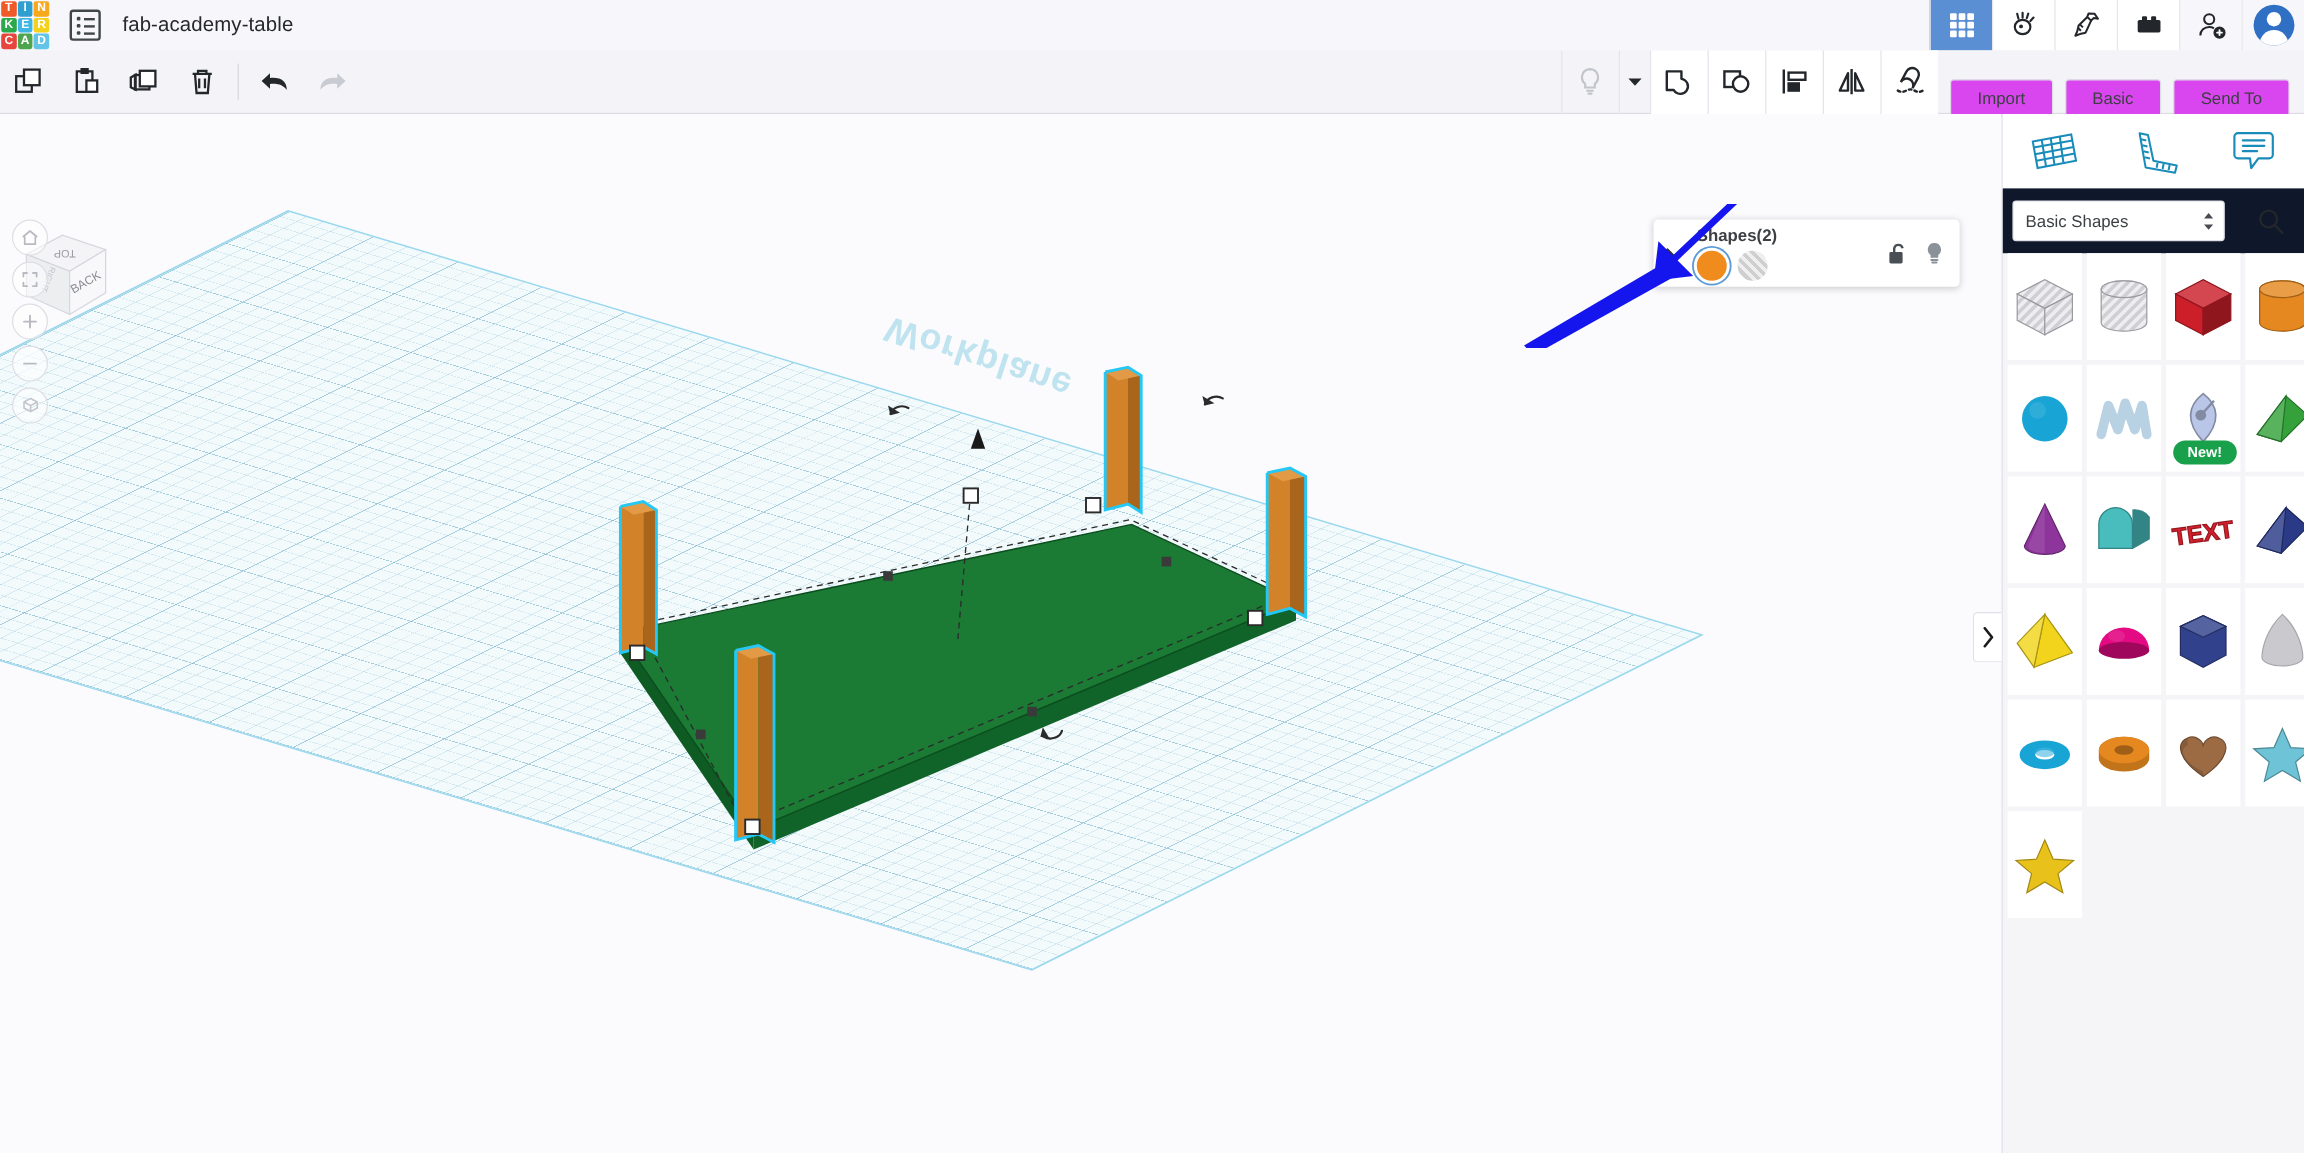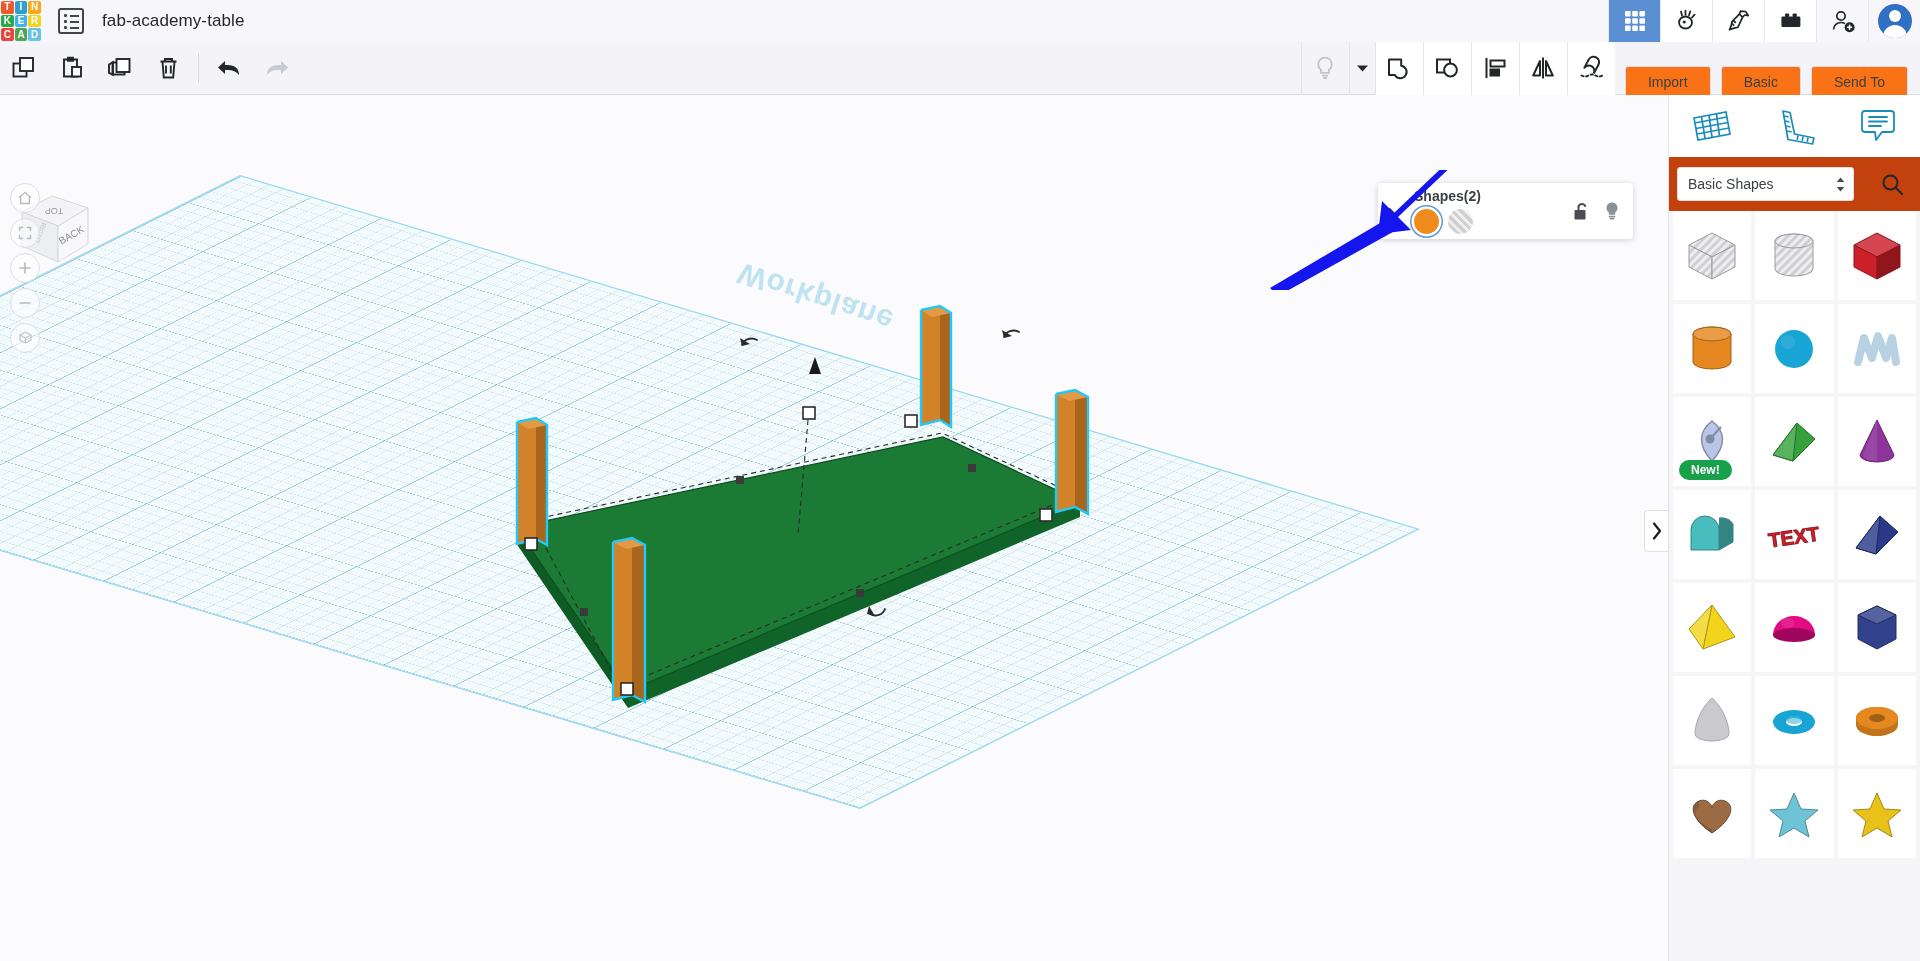--- a/index.html
+++ b/index.html
@@ -37,21 +37,21 @@
     background:#f4f4f8; border-bottom:1px solid #dcdce4; display:flex; align-items:center; }
   .tb-group { display:flex; align-items:center; height:53px; }
   .tb-btn { width:48px; height:53px; display:flex; align-items:center; justify-content:center; cursor:pointer; }
   .tb-sep { width:1px; height:30px; background:#d8d8e0; margin:0 6px; }
   .tb-right { margin-left:auto; display:flex; align-items:center; height:53px; }
   .tb-cell { width:48px; height:53px; display:flex; align-items:center; justify-content:center;
     background:#fff; border-left:1px solid #e4e4ec; cursor:pointer; }
   .tb-cell.nobg { background:transparent; }
   .tb-cell.narrow { width:26px; }
   .txt-btn { height:32px; padding:0 22px; margin-left:10px; display:flex; align-items:center;
-    justify-content:center; background:#f97316; border:1px solid #dcdce4; border-radius:3px;
+    justify-content:center; background:#d946ef; border:1px solid #dcdce4; border-radius:3px;
     font-size:14px; color:#3c4043; cursor:pointer;margin-top:27px; }
   .txt-btn.last { margin-right:12px; }
 
   
   .canvas { position:absolute; left:0; top:95px; width:1668px; height:866px;
     background:#fbfbfd; overflow:hidden; }
   .gridplane { position:absolute; left:240px; top:80px; width:1180px; height:700px;
     background:
       repeating-linear-gradient(0deg, rgba(120,175,200,.22) 0 1px, transparent 1px 14px),
       repeating-linear-gradient(90deg, rgba(120,175,200,.22) 0 1px, transparent 1px 14px),
@@ -90,26 +90,26 @@
   .collapse-tab { position:absolute; left:1644px; top:510px; width:24px; height:42px;
     background:#fff; border:1px solid #e0e0e8; border-right:none; border-radius:4px 0 0 4px;
     display:flex; align-items:center; justify-content:center; font-size:19px; color:#1c1c1c;
     cursor:pointer; z-index:5; }
 
   
   .rpanel { position:absolute; left:1668px; top:95px; width:252px; height:866px;
     background:#f5f5f8; border-left:1px solid #e2e2ea; }
   .rp-tabs { display:flex; height:62px; align-items:center; background:#fff; }
   .rp-tab { flex:1; height:62px; display:flex; align-items:center; justify-content:center; cursor:pointer; }
-  .rp-filter { display:flex; align-items:center; gap:18px; padding:10px 8px 10px 8px; background:#c2410c; }
+  .rp-filter { display:flex; align-items:center; gap:18px; padding:10px 8px 10px 8px; background:#0f172a; }
   .rp-select { flex:1; height:34px; background:#fff; border:1px solid #dedee6; border-radius:3px;
     display:flex; align-items:center; padding:0 8px 0 10px; font-size:14px; color:#3c4043; cursor:pointer; }
   .rp-select .sel-chev { margin-left:auto; display:flex; flex-direction:column; gap:2px; color:#4a4a52; }
   .rp-search { width:40px; height:34px; display:flex; align-items:center; justify-content:center; cursor:pointer; }
-  .rp-grid { display:grid; grid-template-columns:repeat(3,1fr); gap:4px; padding:0 4px; }
+  .rp-grid { display:grid; grid-template-columns:repeat(4,1fr); gap:4px; padding:0 4px; }
   .shape-cell { position:relative; height:89px; background:#fff; display:flex; align-items:center;
     justify-content:center; cursor:pointer; }
   .badge-new { position:absolute; left:6px; bottom:6px; padding:3px 12px; background:#18a04a;
     color:#fff; font-size:12px; font-weight:bold; border-radius:10px; }
 </style>
 </head>
 <body>
 
 <div id="app">
 

